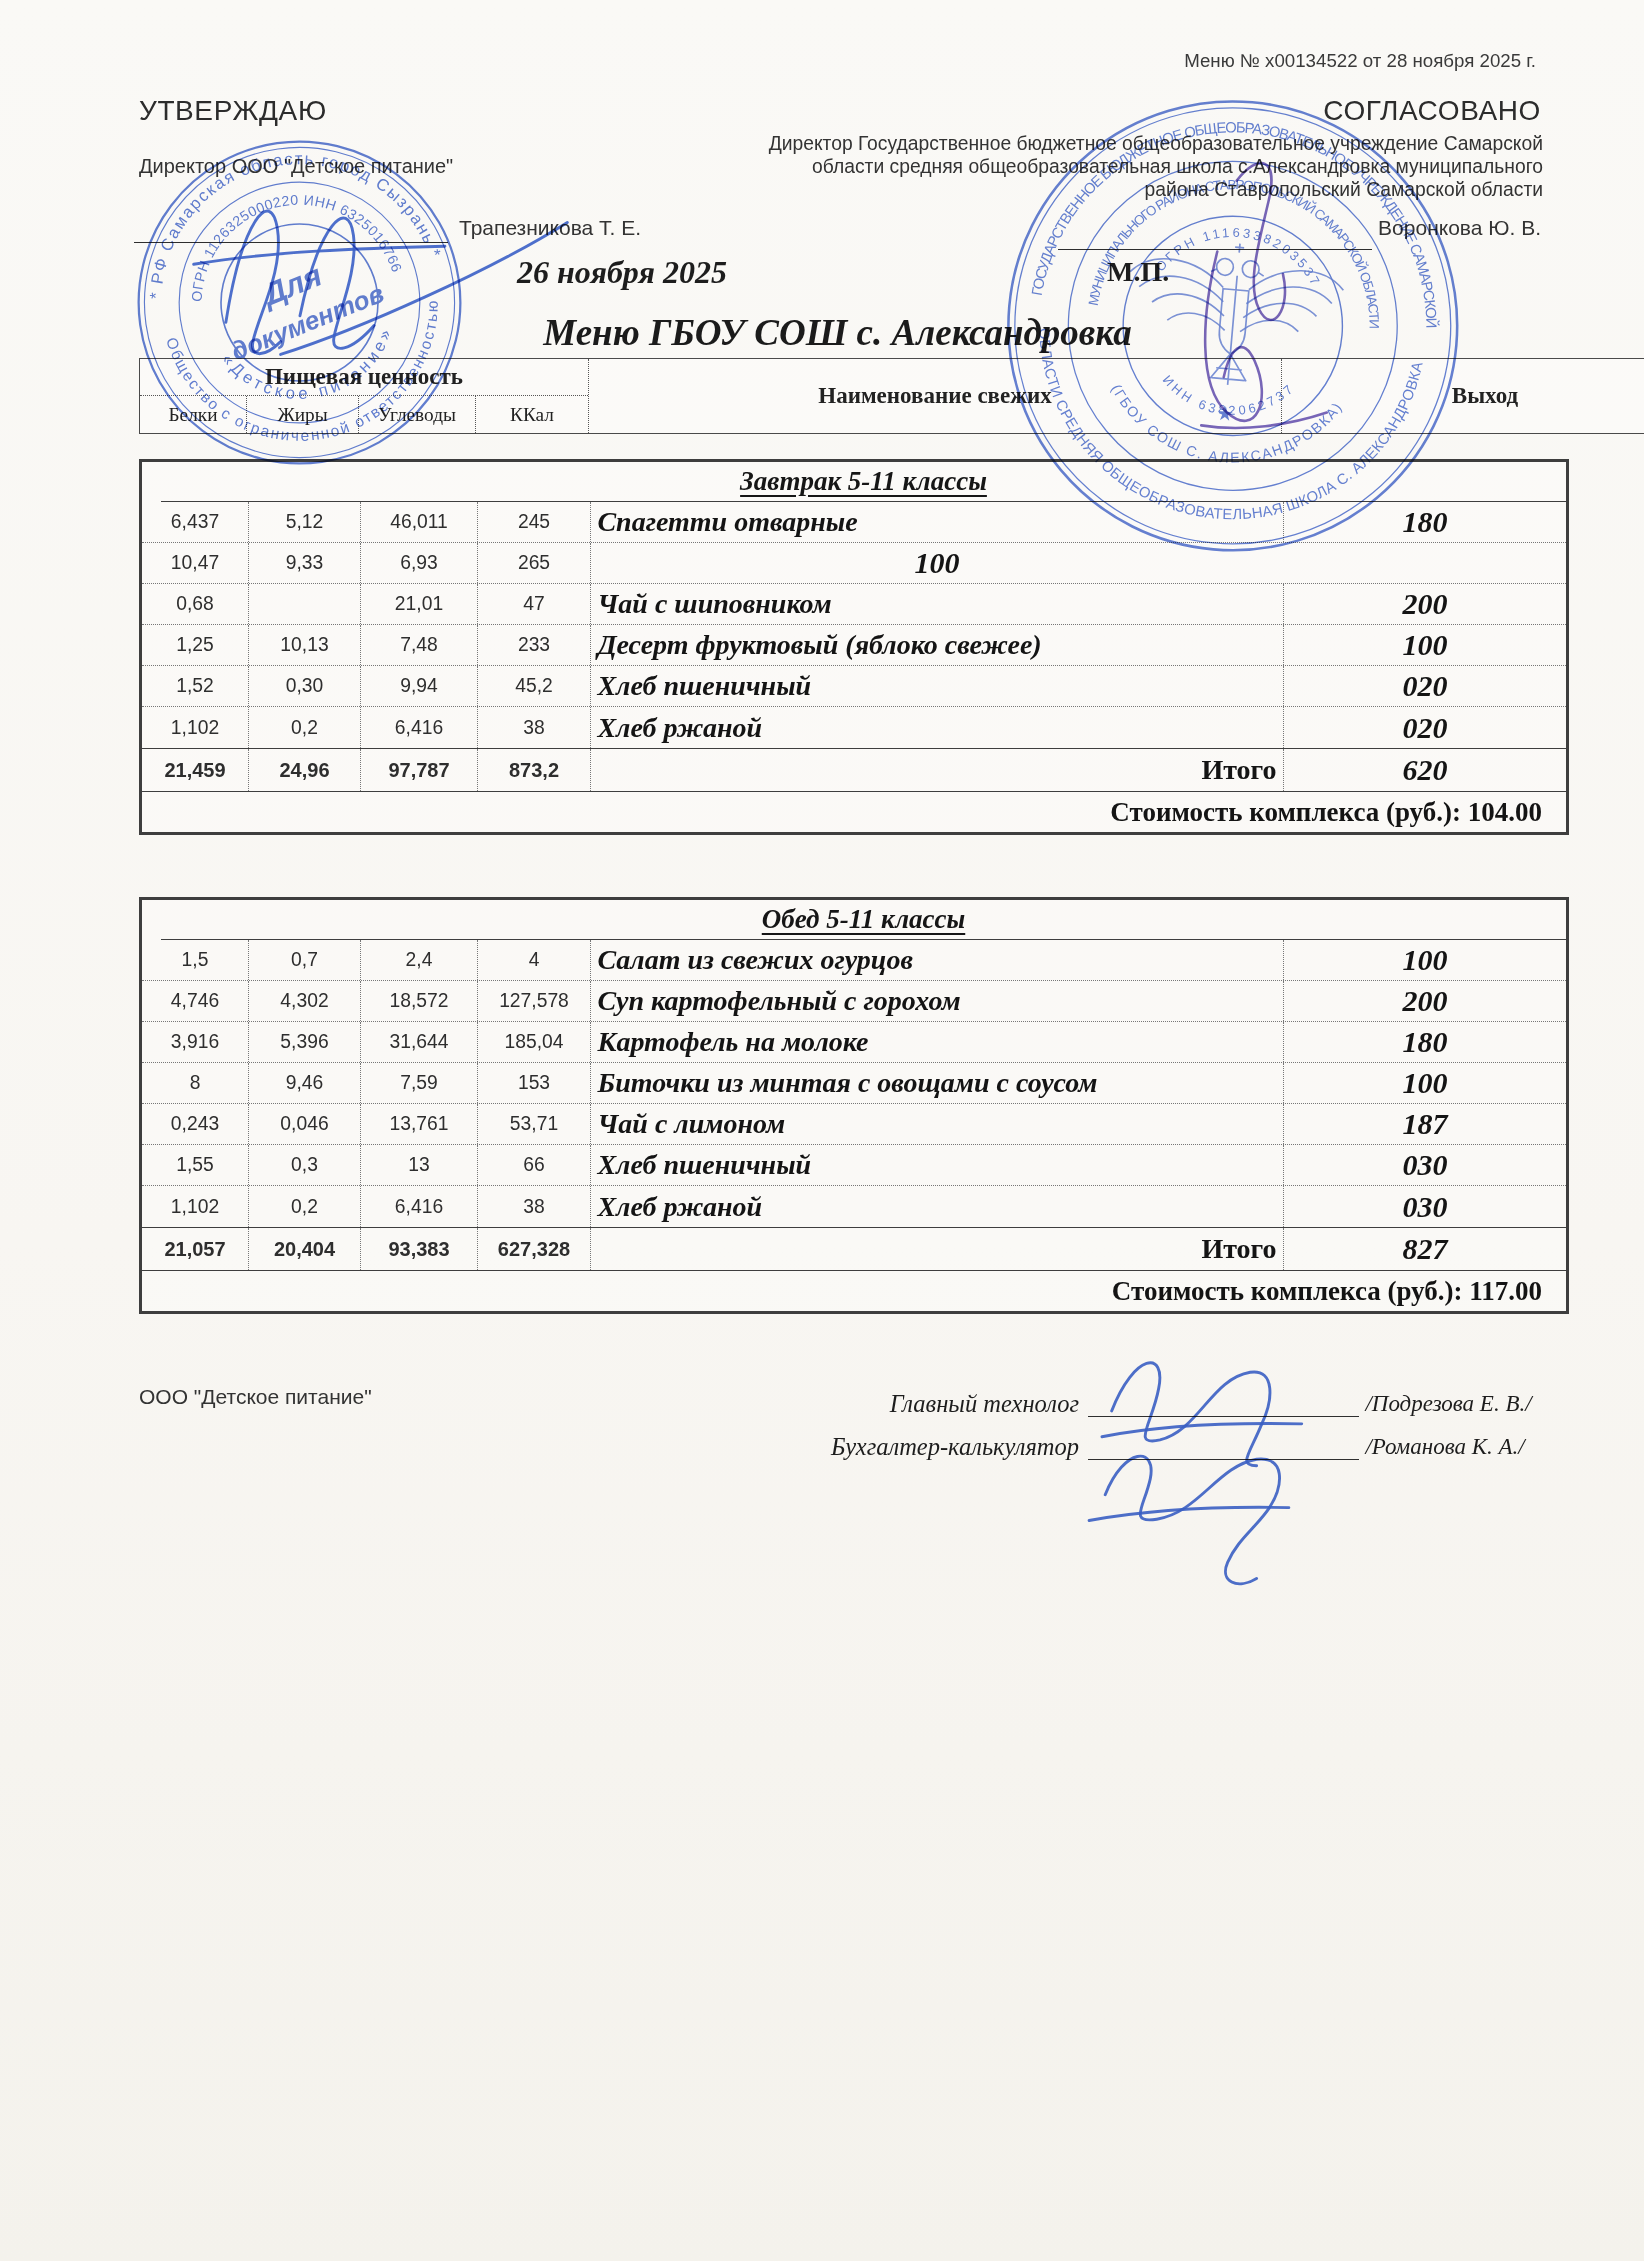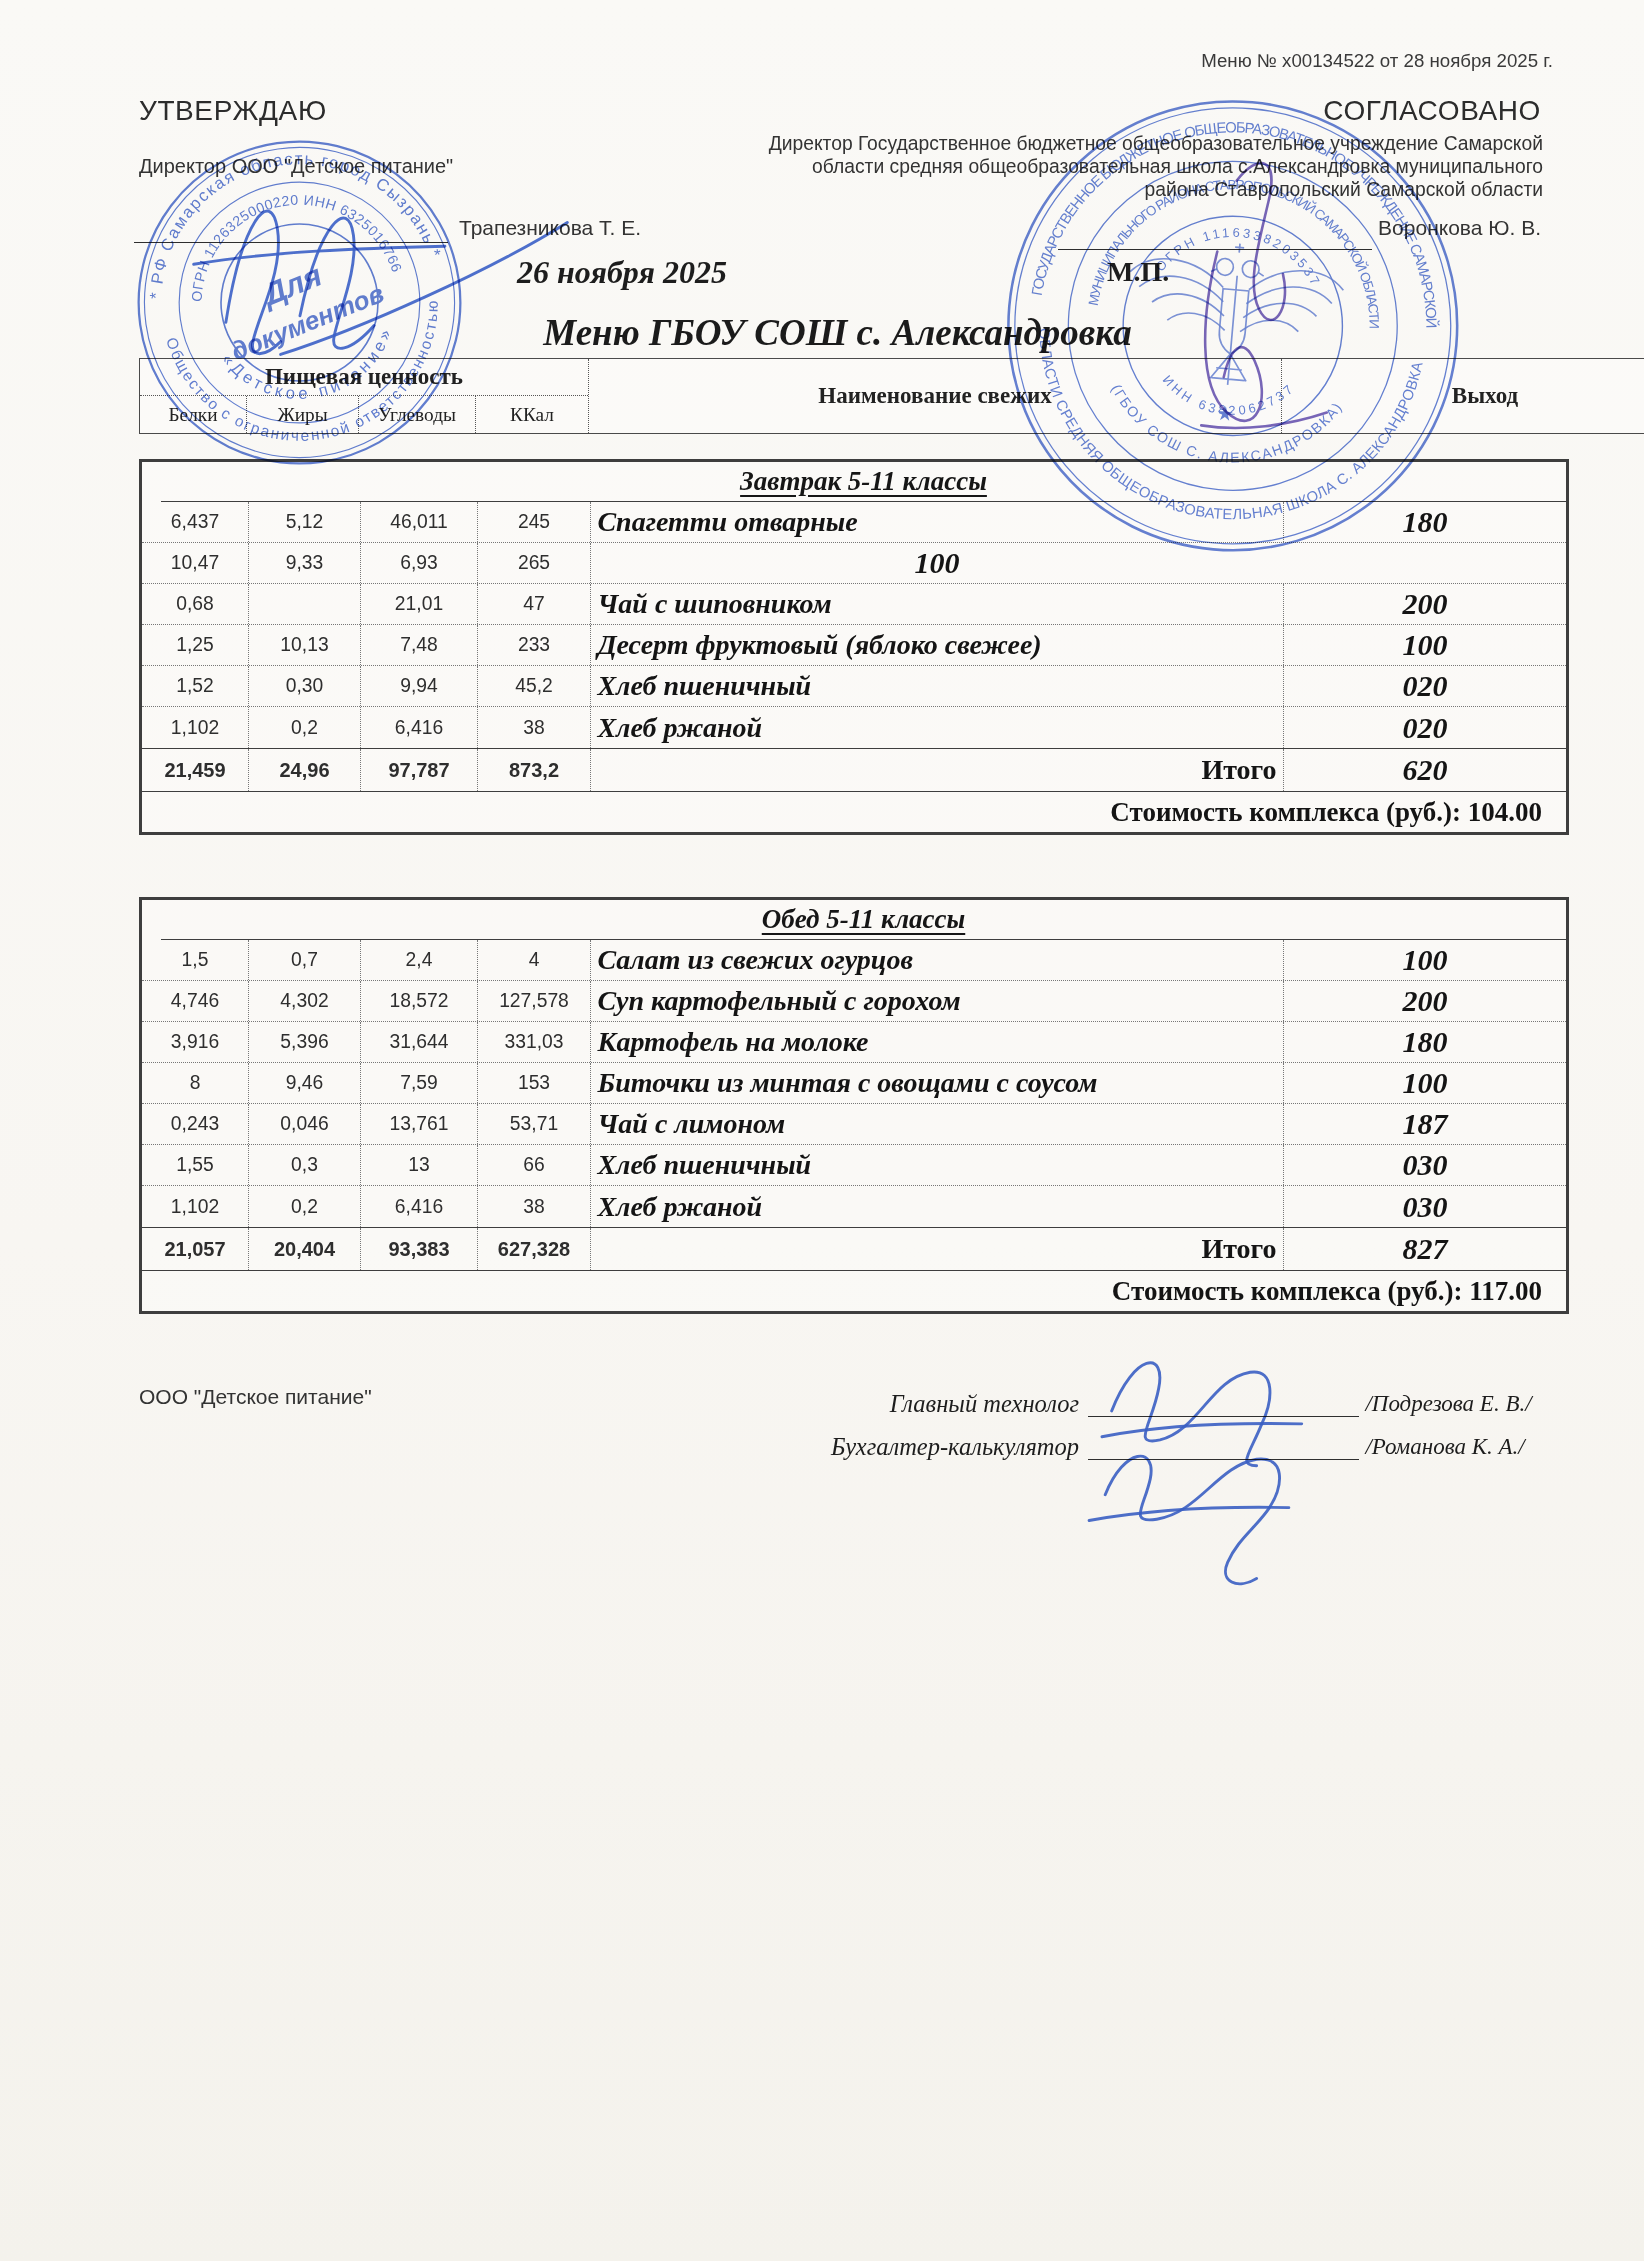--- a/index.html
+++ b/index.html
@@ -5,21 +5,21 @@
   :root{
     --serif:"Liberation Serif","DejaVu Serif",serif;
     --sans:"Liberation Sans","DejaVu Sans",sans-serif;
   }
   html,body{margin:0;padding:0;background:#e8e6e2;}
   .page{position:relative;width:1644px;height:2261px;margin:0 auto;overflow:hidden;
         background:linear-gradient(180deg,#faf9f6 0%,#f8f6f2 55%,#f4f2ec 100%);
         font-family:var(--sans);color:var(--ink-black,#222);}
   .abs{position:absolute;}
   
-  .menu-no{top:50px;right:91px;font-size:18.7px;color:#3a3a3a;margin-left:8px;}
+  .menu-no{top:50px;right:108px;font-size:18.7px;color:#3a3a3a;margin-left:8px;}
   .approve-label{top:95px;left:139px;font-size:28px;letter-spacing:0.6px;color:#2c2c2c;}
   .agree-label{top:95px;right:103px;font-size:28px;letter-spacing:0.6px;color:#2c2c2c;}
   .approve-role{top:155px;left:139px;font-size:20px;color:#333;}
   .agree-role{top:132px;right:101px;width:805px;text-align:right;font-size:19.3px;line-height:23px;color:#333;}
   .sig-line{border-top:1.9px solid #2e2e2e;height:0;}
   .line-left{left:134px;top:242px;width:314px;}
   .line-right{left:1058px;top:249px;width:314px;}
   .approve-name{left:459px;top:216px;font-size:21px;color:#333;}
   .agree-name{right:103px;top:216px;font-size:21px;color:#333;margin-left:20px;}
   .approve-date{left:490px;top:254px;width:264px;text-align:center;
@@ -201,21 +201,21 @@
     <div class="cell num">18,572</div>
     <div class="cell num">127,578</div>
     <div class="cell dish">Суп картофельный с горохом</div>
     <div class="cell out">200</div>
   </div>
 
   <div class="trow">
     <div class="cell num">3,916</div>
     <div class="cell num">5,396</div>
     <div class="cell num">31,644</div>
-    <div class="cell num">331,03</div>
+    <div class="cell num">185,04</div>
     <div class="cell dish">Картофель на молоке</div>
     <div class="cell out">180</div>
   </div>
 
   <div class="trow">
     <div class="cell num">8</div>
     <div class="cell num">9,46</div>
     <div class="cell num">7,59</div>
     <div class="cell num">153</div>
     <div class="cell dish">Биточки из минтая с овощами с соусом</div>

